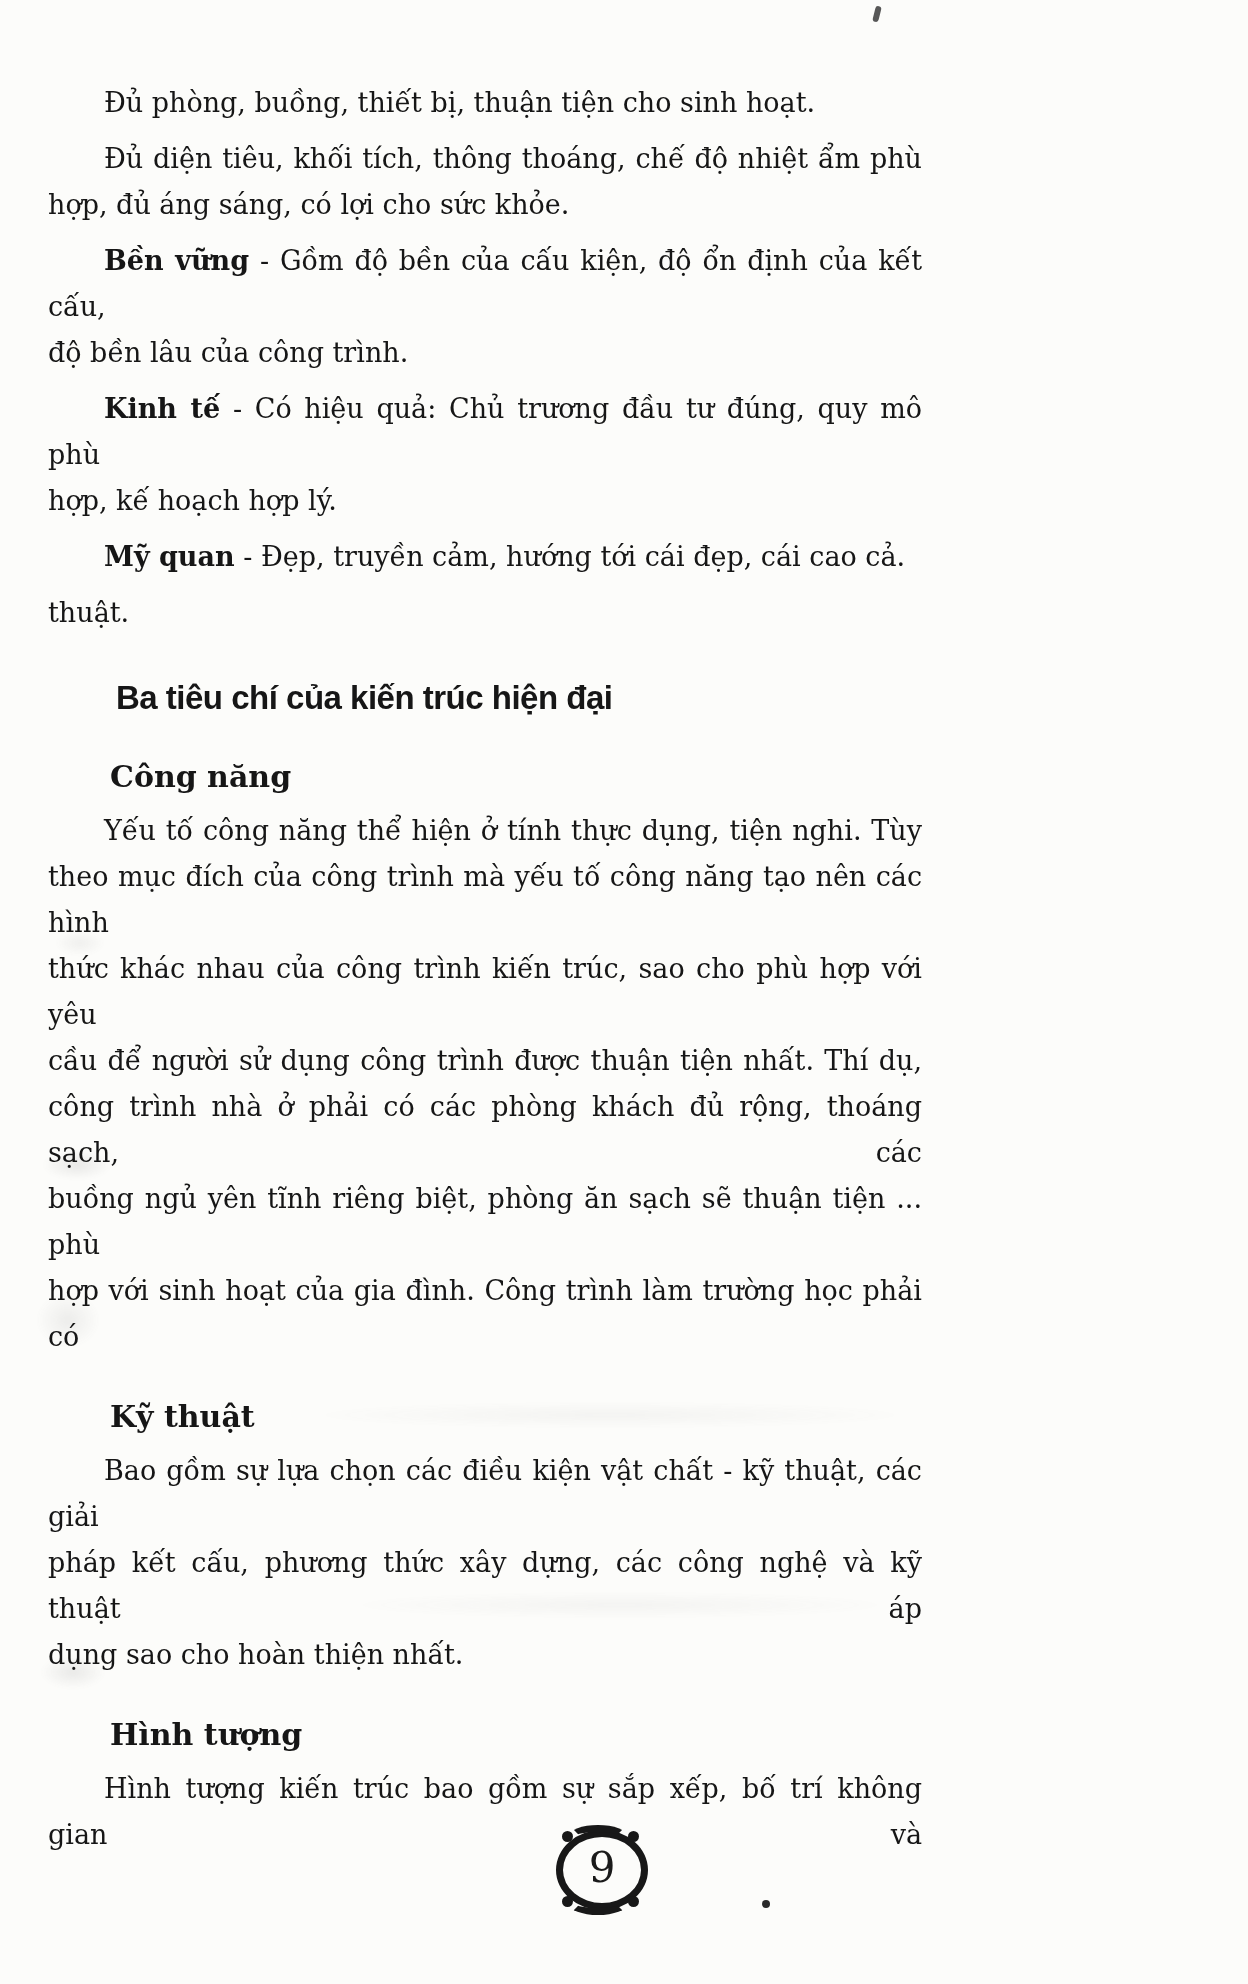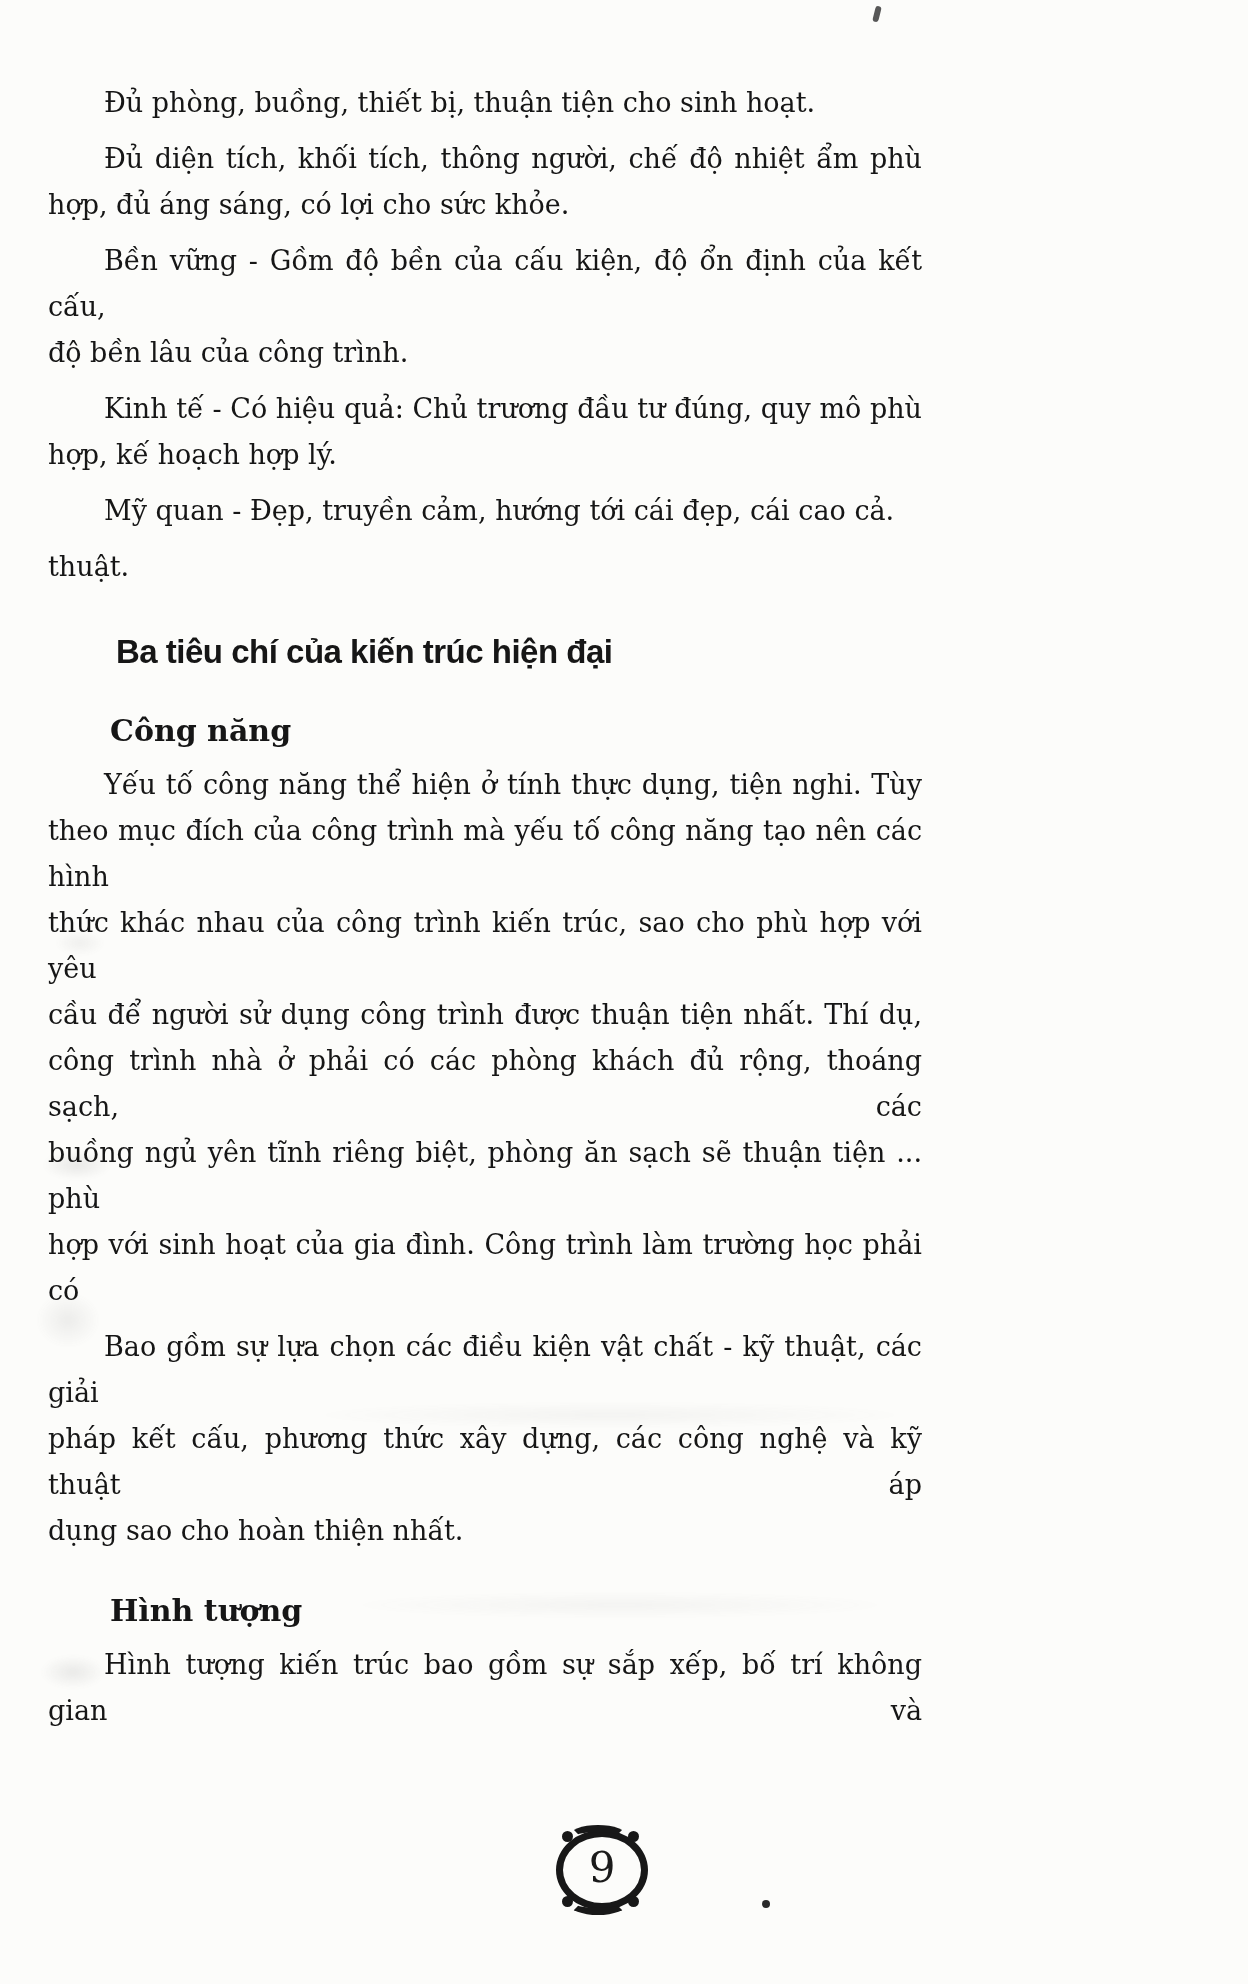--- a/index.html
+++ b/index.html
@@ -20,21 +20,21 @@
   }
   .block { margin: 0 0 10px; }
   .line {
     font-size: 27px;
     line-height: 46px;
     white-space: normal;
   }
   .line.justify { text-align: justify; text-align-last: justify; }
   .line.last { text-align: left; text-align-last: left; }
   .line.indent { text-indent: 56px; }
-  .line b { font-weight: normal; margin-top: 17px; }
+  .line b { font-weight: bold; margin-top: 17px; }
   .heading-sans {
     margin: 40px 0 24px;
   }
   .heading-sans .line {
     font-family: "Liberation Sans", sans-serif;
     font-weight: bold;
     font-size: 33px;
     line-height: 44px;
     letter-spacing: -0.5px;
     text-indent: 68px;
@@ -129,21 +129,21 @@
   <div class="artifact ghost g3"></div>
   <div class="artifact ghost g4"></div>
   <div class="artifact ghost g5"></div>
   <div class="artifact ghost g6"></div>
 
   <div class="content" id="content">
       <div class="block body">
         <div class="line indent last">Đủ phòng, buồng, thiết bị, thuận tiện cho sinh hoạt.</div>
       </div>
       <div class="block body">
-        <div class="line indent justify">Đủ diện tích, khối tích, thông người, chế độ nhiệt ẩm phù</div>
+        <div class="line indent justify">Đủ diện tiêu, khối tích, thông thoáng, chế độ nhiệt ẩm phù</div>
         <div class="line last">hợp, đủ áng sáng, có lợi cho sức khỏe.</div>
       </div>
       <div class="block body">
         <div class="line indent justify"><b>Bền vững</b><span> - Gồm độ bền của cấu kiện, độ ổn định của kết cấu,</span></div>
         <div class="line last">độ bền lâu của công trình.</div>
       </div>
       <div class="block body">
         <div class="line indent justify"><b>Kinh tế</b><span> - Có hiệu quả: Chủ trương đầu tư đúng, quy mô phù</span></div>
         <div class="line last">hợp, kế hoạch hợp lý.</div>
       </div>
@@ -160,20 +160,23 @@
         <div class="line last">Công năng</div>
       </div>
       <div class="block body">
         <div class="line indent justify">Yếu tố công năng thể hiện ở tính thực dụng, tiện nghi. Tùy</div>
         <div class="line justify">theo mục đích của công trình mà yếu tố công năng tạo nên các hình</div>
         <div class="line justify">thức khác nhau của công trình kiến trúc, sao cho phù hợp với yêu</div>
         <div class="line justify">cầu để người sử dụng công trình được thuận tiện nhất. Thí dụ,</div>
         <div class="line justify">công trình nhà ở phải có các phòng khách đủ rộng, thoáng sạch, các</div>
         <div class="line justify">buồng ngủ yên tĩnh riêng biệt, phòng ăn sạch sẽ thuận tiện ... phù</div>
         <div class="line justify">hợp với sinh hoạt của gia đình. Công trình làm trường học phải có</div>
+      </div>
+      <div class="block heading-serif">
+        <div class="line last">Kỹ thuật</div>
       </div>
       <div class="block body">
         <div class="line indent justify">Bao gồm sự lựa chọn các điều kiện vật chất - kỹ thuật, các giải</div>
         <div class="line justify">pháp kết cấu, phương thức xây dựng, các công nghệ và kỹ thuật áp</div>
         <div class="line last">dụng sao cho hoàn thiện nhất.</div>
       </div>
       <div class="block heading-serif">
         <div class="line last">Hình tượng</div>
       </div>
       <div class="block body">

